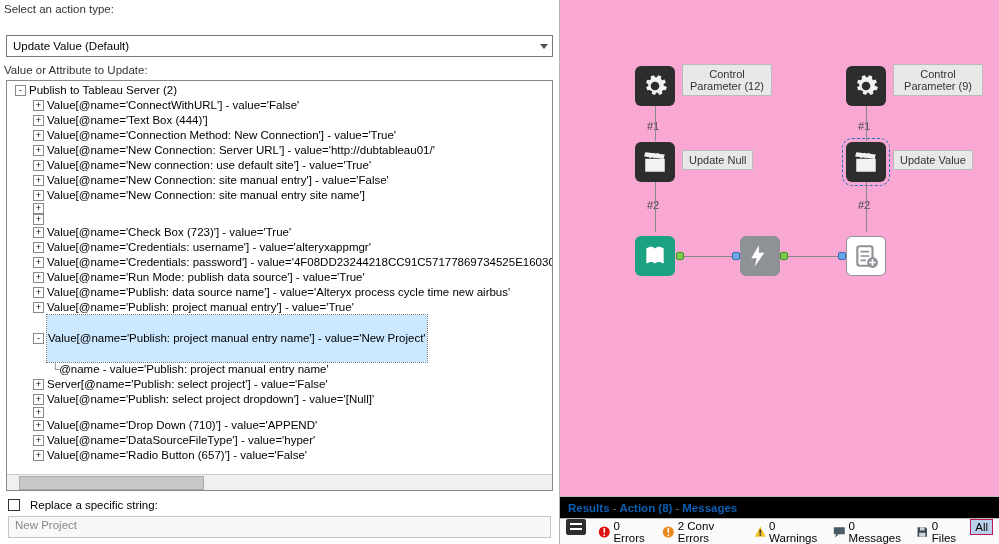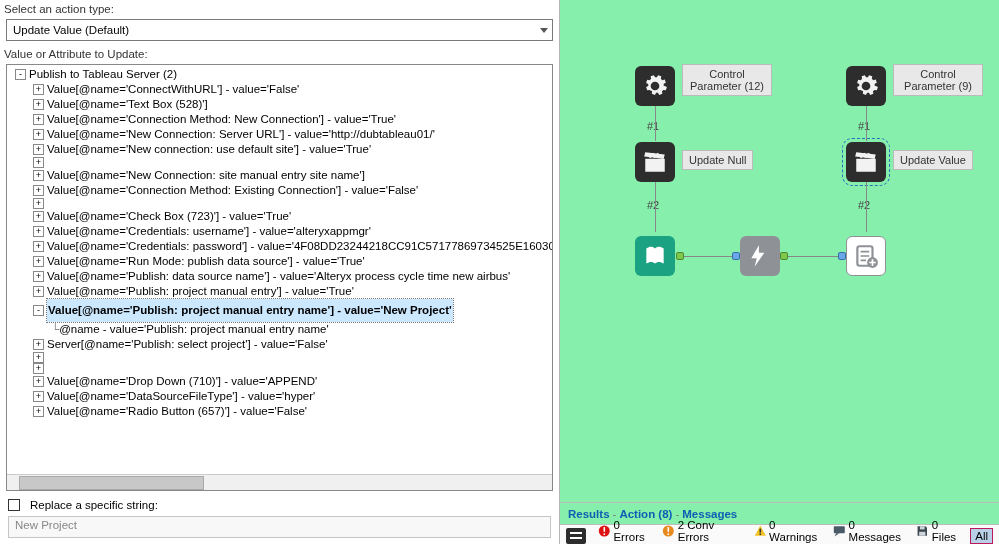--- a/index.html
+++ b/index.html
@@ -1,56 +1,56 @@
 <!DOCTYPE html>
 <html><head>
 <meta charset="utf-8">
 <style>
   * { box-sizing: border-box; font-family: "Segoe UI", Tahoma, sans-serif; font-size: 11.5px; margin:0; padding:0; }
   body { width: 999px; height: 544px; background: #fff; color: #000; position: relative; display:flex; }
   .left-pane { width: 560px; height:100%; display:flex; flex-direction:column; border-right:1px solid #b5b5b5; }
   .section-label { padding: 3px 4px 2px 4px; color:#333; }
   .dropdown-row { padding: 2px 6px 4px 6px; }
-  .dropdown { width:100%; height:22px; border:1px solid #7a7a7a; background:#fff; display:flex; align-items:center; justify-content:space-between; padding:0 4px 0 6px; }
+  .dropdown { width:100%; height:22px; border:1px solid #7a7a7a; background:#fff; display:flex; align-items:center; justify-content:space-between; padding:0 4px 0 6px;margin-top:16px; }
   .chev { width:0;height:0;border-left:4px solid transparent;border-right:4px solid transparent;border-top:5px solid #555; }
   .tree-wrap { flex:1; border:1px solid #888; margin:2px 6px 4px 6px; background:#fff; overflow:hidden; position:relative; display:flex; flex-direction:column;}
   .tree { flex:1; overflow:hidden; padding:2px 2px 0 2px; line-height:15px; }
   .scroll-h { height:16px; background:#f0f0f0; border-top:1px solid #ccc; display:flex; align-items:center;}
   .scroll-thumb { height:14px; width:185px; margin-left:12px; background:#c8c8c8; border:1px solid #aaa;}
   .row { white-space:nowrap; display:flex; align-items:center; }
   .toggle { width:11px; height:11px; border:1px solid #888; display:inline-flex; align-items:center; justify-content:center; font-size:9px; line-height:9px; margin-right:3px; flex:0 0 auto; background:#fff;}
   .lvl1 { padding-left:6px; }
   .lvl2 { padding-left:24px; }
   .lvl3 { padding-left:42px; }
   .tree-text { color:#000; }
-  .tree-selected { background:#cce8ff; outline:1px dotted #777; padding:4px 1px;font-weight:bold; }
+  .tree-selected { background:#cce8ff; outline:1px dotted #777; padding:16px 1px; }
   .replace-row { display:flex; align-items:center; padding:4px 6px 3px 8px; gap:10px; }
   .cb { width:12px; height:12px; border:1px solid #333; background:#fff; }
   .input-box { margin:2px 8px 6px 8px; height:22px; border:1px solid #c5c5c5; background:#f8f8f8; padding:2px 6px; color:#888; }
   .right-pane { flex:1; display:flex; flex-direction:column; }
-  .canvas { flex:1; position:relative; background:#86efac; }
+  .canvas { flex:1; position:relative; background:#f9a8d4; }
   
   .node { position:absolute; width:40px; height:40px; border-radius:6px; display:flex; align-items:center; justify-content:center; }
   .node svg { width:26px; height:26px; }
   .node-black { background:#2d2d2d; }
   .node-teal  { background:#1aa283; }
   .node-gray  { background:#8e9196; }
   .node-outline{ background:#fff; border:1px solid #8e9196; }
   .node-sel { outline:1px dashed #2a6fbf; outline-offset:3px; }
   .label-box { position:absolute; background:#e8e8e8; border:1px solid #bbb; padding:3px 6px; color:#333; font-size:11px; text-align:center; max-width:90px; }
   .port-label { position:absolute; color:#444; font-size:11px;}
   .conn { position:absolute; border-left:1px solid #888; }
   .h-line { position:absolute; height:1px; background:#888;}
   .dot-g { position:absolute; width:8px;height:8px; background:#7ec850; border:1px solid #4a8b2a; border-radius:2px;}
   .dot-b { position:absolute; width:8px;height:8px; background:#6aa7e8; border:1px solid #3a6fad; border-radius:2px;}
   
-  .results-hdr { height:22px; border-top:1px solid #bcbcbc; background:#86efac; display:flex; align-items:center; padding:0 8px; gap:3px; }
+  .results-hdr { height:22px; border-top:1px solid #bcbcbc; background:#000000; display:flex; align-items:center; padding:0 8px; gap:3px; }
   .blue { color:#0c5fb3; font-weight:600; }
   .gray { color:#777; }
-  .results-bar { height:20px; border-top:1px solid #bcbcbc; background:#fafafa; display:flex; align-items:flex-end; padding:0 6px; gap:4px; }
+  .results-bar { height:26px; border-top:1px solid #bcbcbc; background:#fafafa; display:flex; align-items:flex-start; padding:0 6px; gap:4px; }
   .chip { display:flex; align-items:center; gap:3px; padding:1px 4px; }
   .chip.all { background:#b9d1e8; border:1px solid #be185d; }
   .ic { width:14px; height:14px; }
   .list-ic { width:22px; height:16px; background:#2d2d2d; border-radius:2px; position:relative; margin-right:4px;}
   .list-ic::before,.list-ic::after{content:"";position:absolute;left:4px;width:12px;height:2px;background:#fff}
   .list-ic::before{top:4px}.list-ic::after{top:9px}
 </style>
 </head>
 <body>
 
@@ -69,44 +69,44 @@
         <div class="row lvl1">
           <span class="toggle">-</span>
           <span class="tree-text">Publish to Tableau Server (2)</span>
         </div>
         <div class="row lvl2">
           <span class="toggle">+</span>
           <span class="tree-text">Value[@name='ConnectWithURL'] - value='False'</span>
         </div>
         <div class="row lvl2">
           <span class="toggle">+</span>
-          <span class="tree-text">Value[@name='Text Box (528)']</span>
+          <span class="tree-text">Value[@name='Text Box (444)']</span>
         </div>
         <div class="row lvl2">
           <span class="toggle">+</span>
           <span class="tree-text">Value[@name='Connection Method: New Connection'] - value='True'</span>
         </div>
         <div class="row lvl2">
           <span class="toggle">+</span>
           <span class="tree-text">Value[@name='New Connection: Server URL'] - value='http://dubtableau01/'</span>
         </div>
         <div class="row lvl2">
           <span class="toggle">+</span>
           <span class="tree-text">Value[@name='New connection: use default site'] - value='True'</span>
         </div>
         <div class="row lvl2">
           <span class="toggle">+</span>
+          <span class="tree-text">Value[@name='New Connection: site manual entry'] - value='False'</span>
         </div>
         <div class="row lvl2">
           <span class="toggle">+</span>
           <span class="tree-text">Value[@name='New Connection: site manual entry site name']</span>
         </div>
         <div class="row lvl2">
           <span class="toggle">+</span>
-          <span class="tree-text">Value[@name='Connection Method: Existing Connection'] - value='False'</span>
         </div>
         <div class="row lvl2">
           <span class="toggle">+</span>
         </div>
         <div class="row lvl2">
           <span class="toggle">+</span>
           <span class="tree-text">Value[@name='Check Box (723)'] - value='True'</span>
         </div>
         <div class="row lvl2">
           <span class="toggle">+</span>
@@ -135,20 +135,21 @@
         <div class="row lvl3">
           <span style="color: rgb(136, 136, 136);">└ </span>
           <span class="tree-text">@name - value='Publish: project manual entry name'</span>
         </div>
         <div class="row lvl2">
           <span class="toggle">+</span>
           <span class="tree-text">Server[@name='Publish: select project'] - value='False'</span>
         </div>
         <div class="row lvl2">
           <span class="toggle">+</span>
+          <span class="tree-text">Value[@name='Publish: select project dropdown'] - value='[Null]'</span>
         </div>
         <div class="row lvl2">
           <span class="toggle">+</span>
         </div>
         <div class="row lvl2">
           <span class="toggle">+</span>
           <span class="tree-text">Value[@name='Drop Down (710)'] - value='APPEND'</span>
         </div>
         <div class="row lvl2">
           <span class="toggle">+</span>

